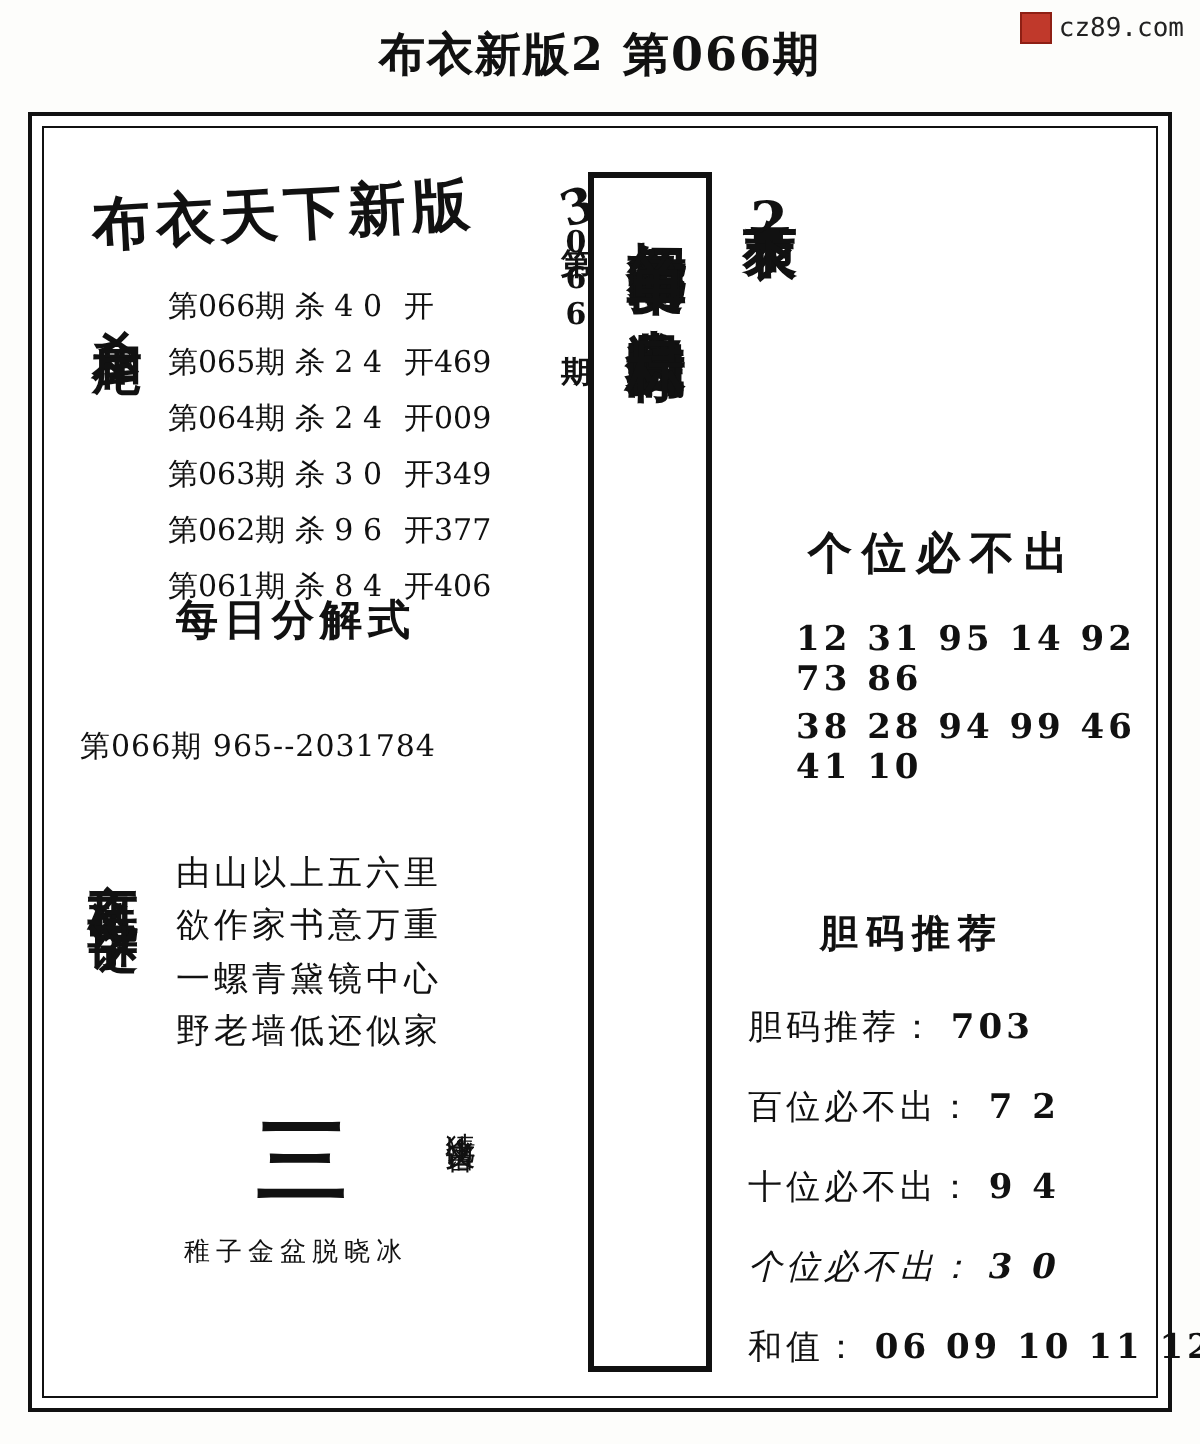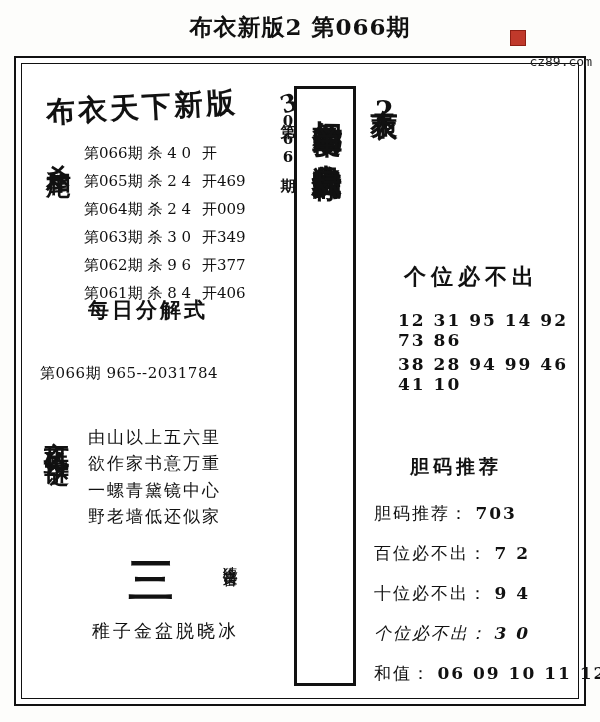--- a/index.html
+++ b/index.html
@@ -13,21 +13,21 @@
   .watermark{
     position:absolute;top:6px;right:8px;
     display:flex;align-items:center;
     font-family:"DejaVu Sans Mono","Liberation Mono",monospace;
     font-size:13px;color:#333;z-index:50;
   }
   .watermark .wm-box{
     width:14px;height:14px;background:#c0392b;margin-right:3px;
     border:1px solid #8e1f14;
   }
-  .watermark .wm-text{color:#222;margin-top:48px;}
+  .watermark .wm-text{color:#222;}
 
   .page-title{
     text-align:center;
     font-family:"DejaVu Serif","Liberation Serif",serif;
     font-weight:bold;
     font-size:23px;
     letter-spacing:1px;
     color:#111;
     padding-top:12px;
     padding-bottom:6px;
@@ -155,21 +155,21 @@
     writing-mode:vertical-rl;text-orientation:upright;
     font-family:"DejaVu Serif","Liberation Serif",serif;
     font-size:15px;color:#111;
     height:110px;
     line-height:1.35;
     letter-spacing:1px;
   }
   .bottom-poem{
     position:absolute;left:70px;top:552px;
     font-family:"DejaVu Serif","Liberation Serif",serif;
-    font-size:18px;color:#111;
+    font-size:13px;color:#111;
     line-height:1.7;
     letter-spacing:3px;
   }
 
   
   .right-brand{
     position:absolute;left:344px;top:24px;
     writing-mode:vertical-rl;text-orientation:upright;
     font-family:"DejaVu Serif","Liberation Serif",serif;
     font-weight:bold;font-size:27px;color:#111;

